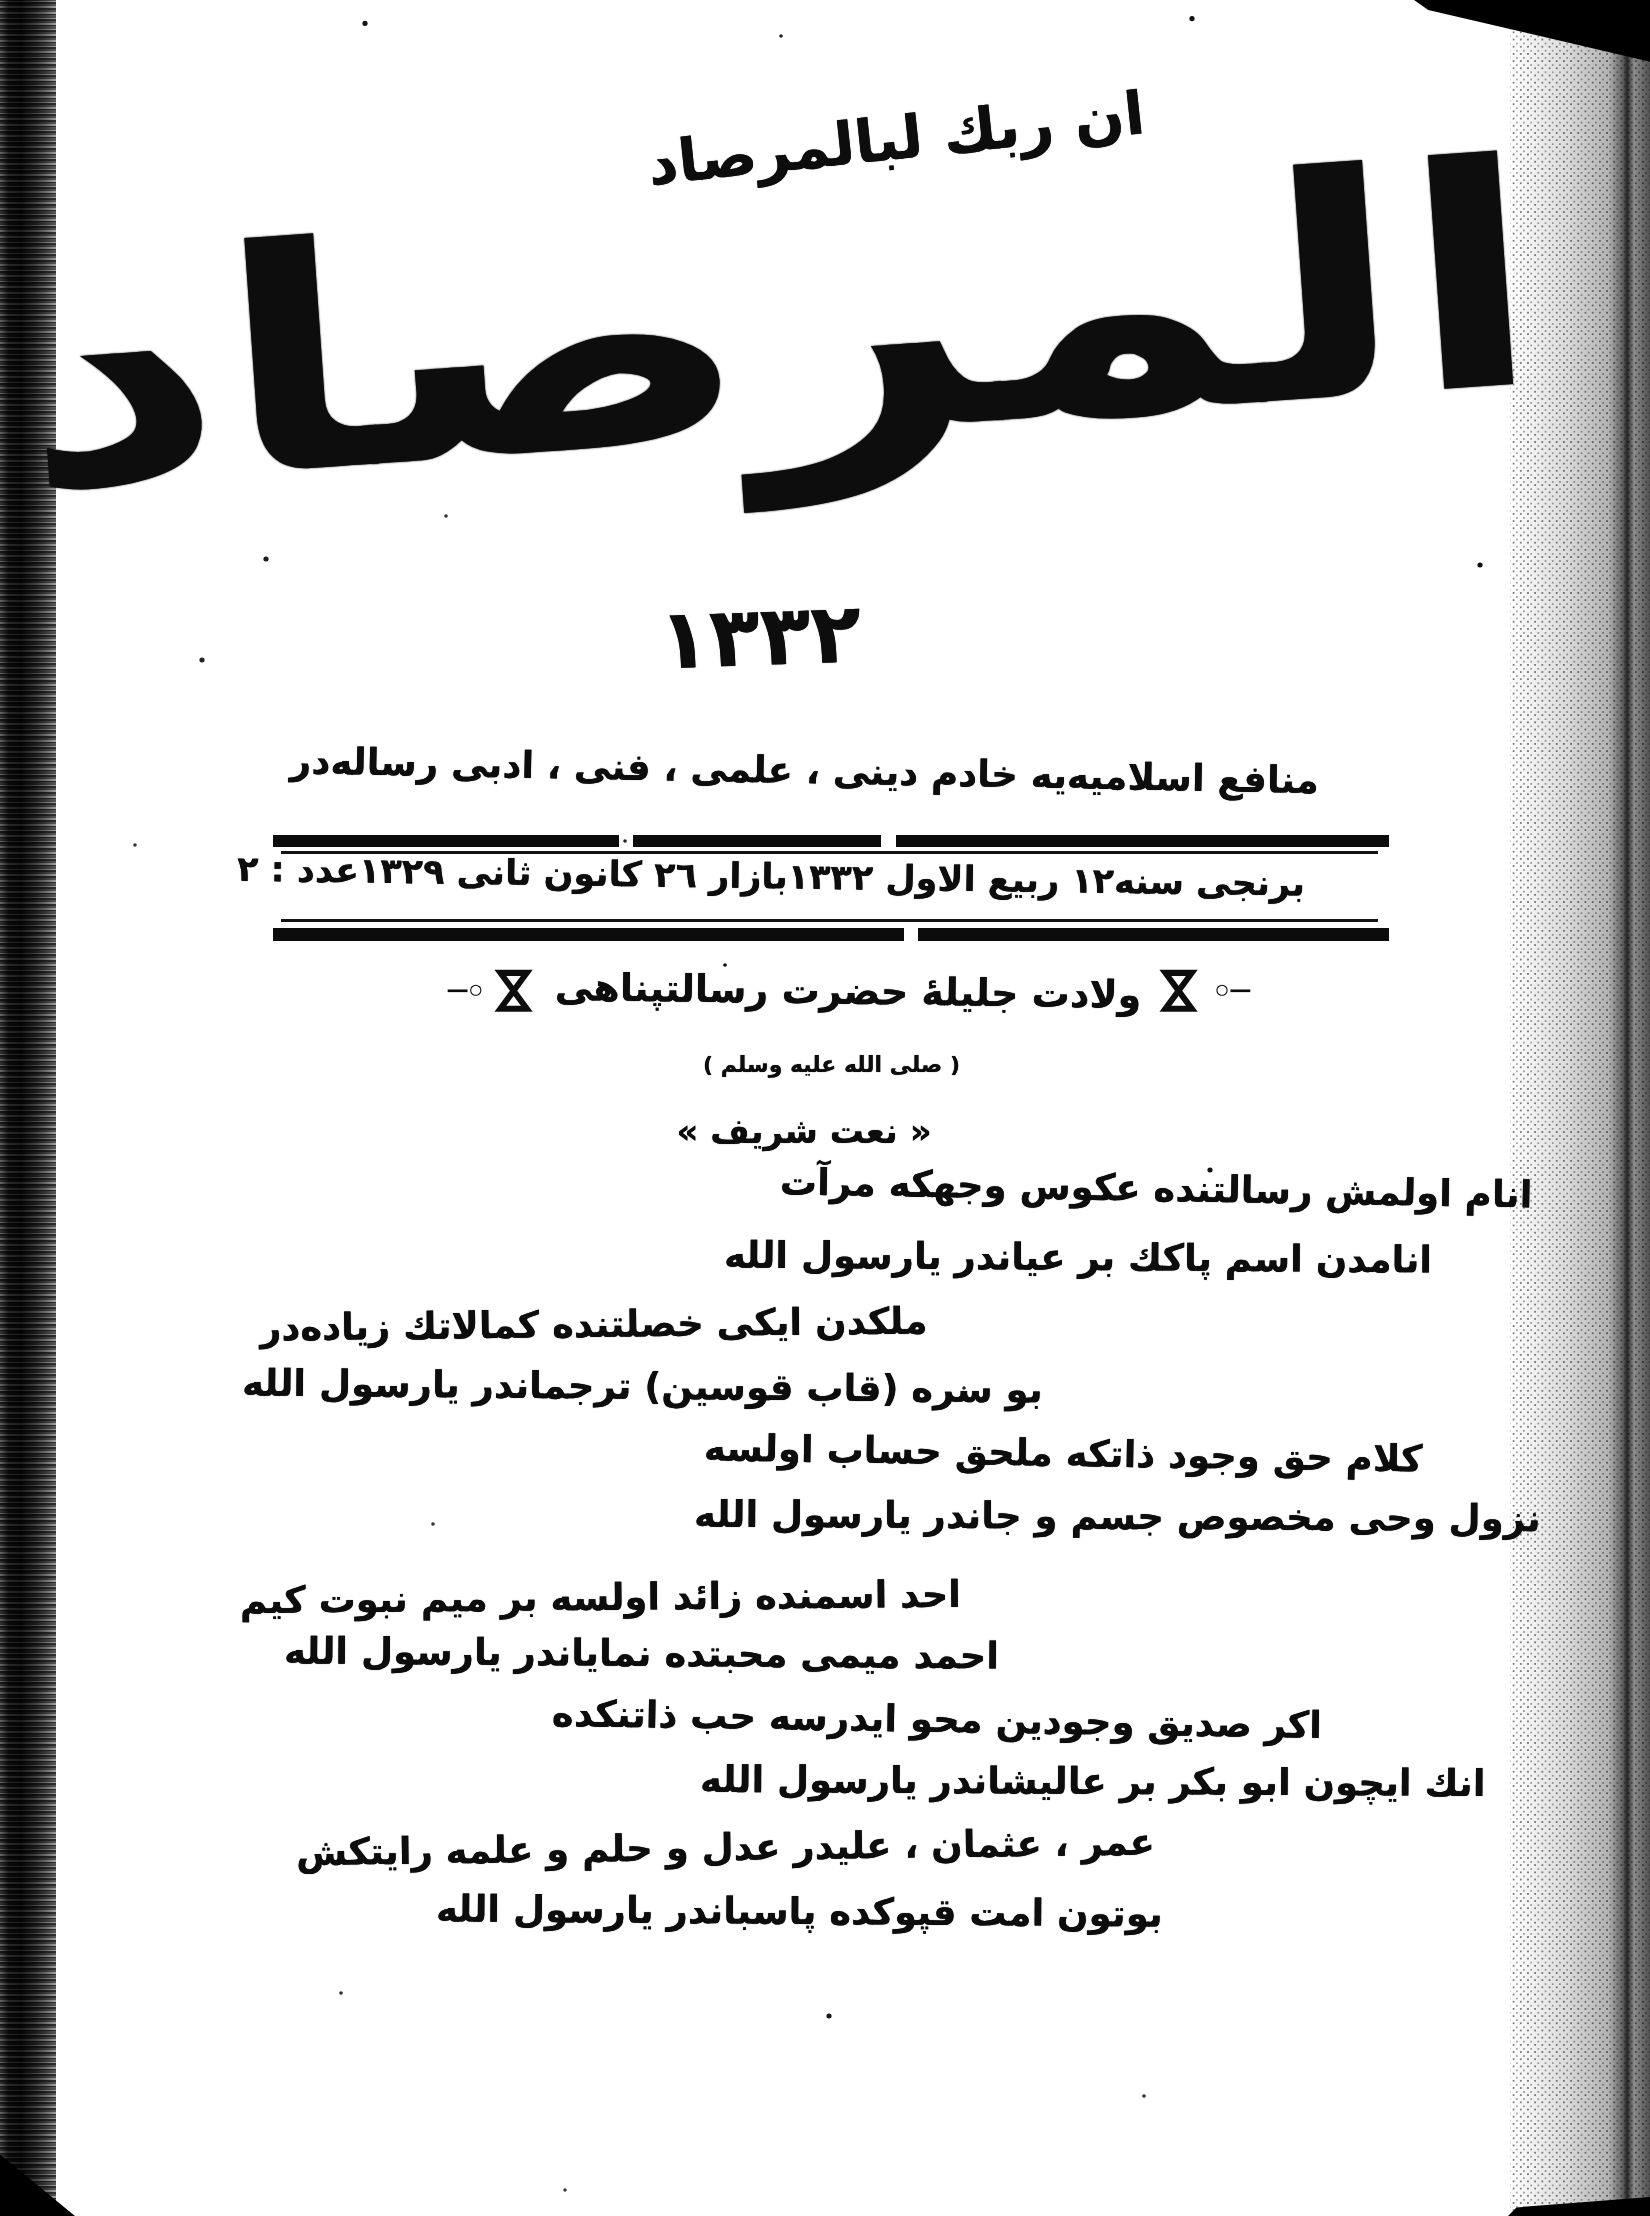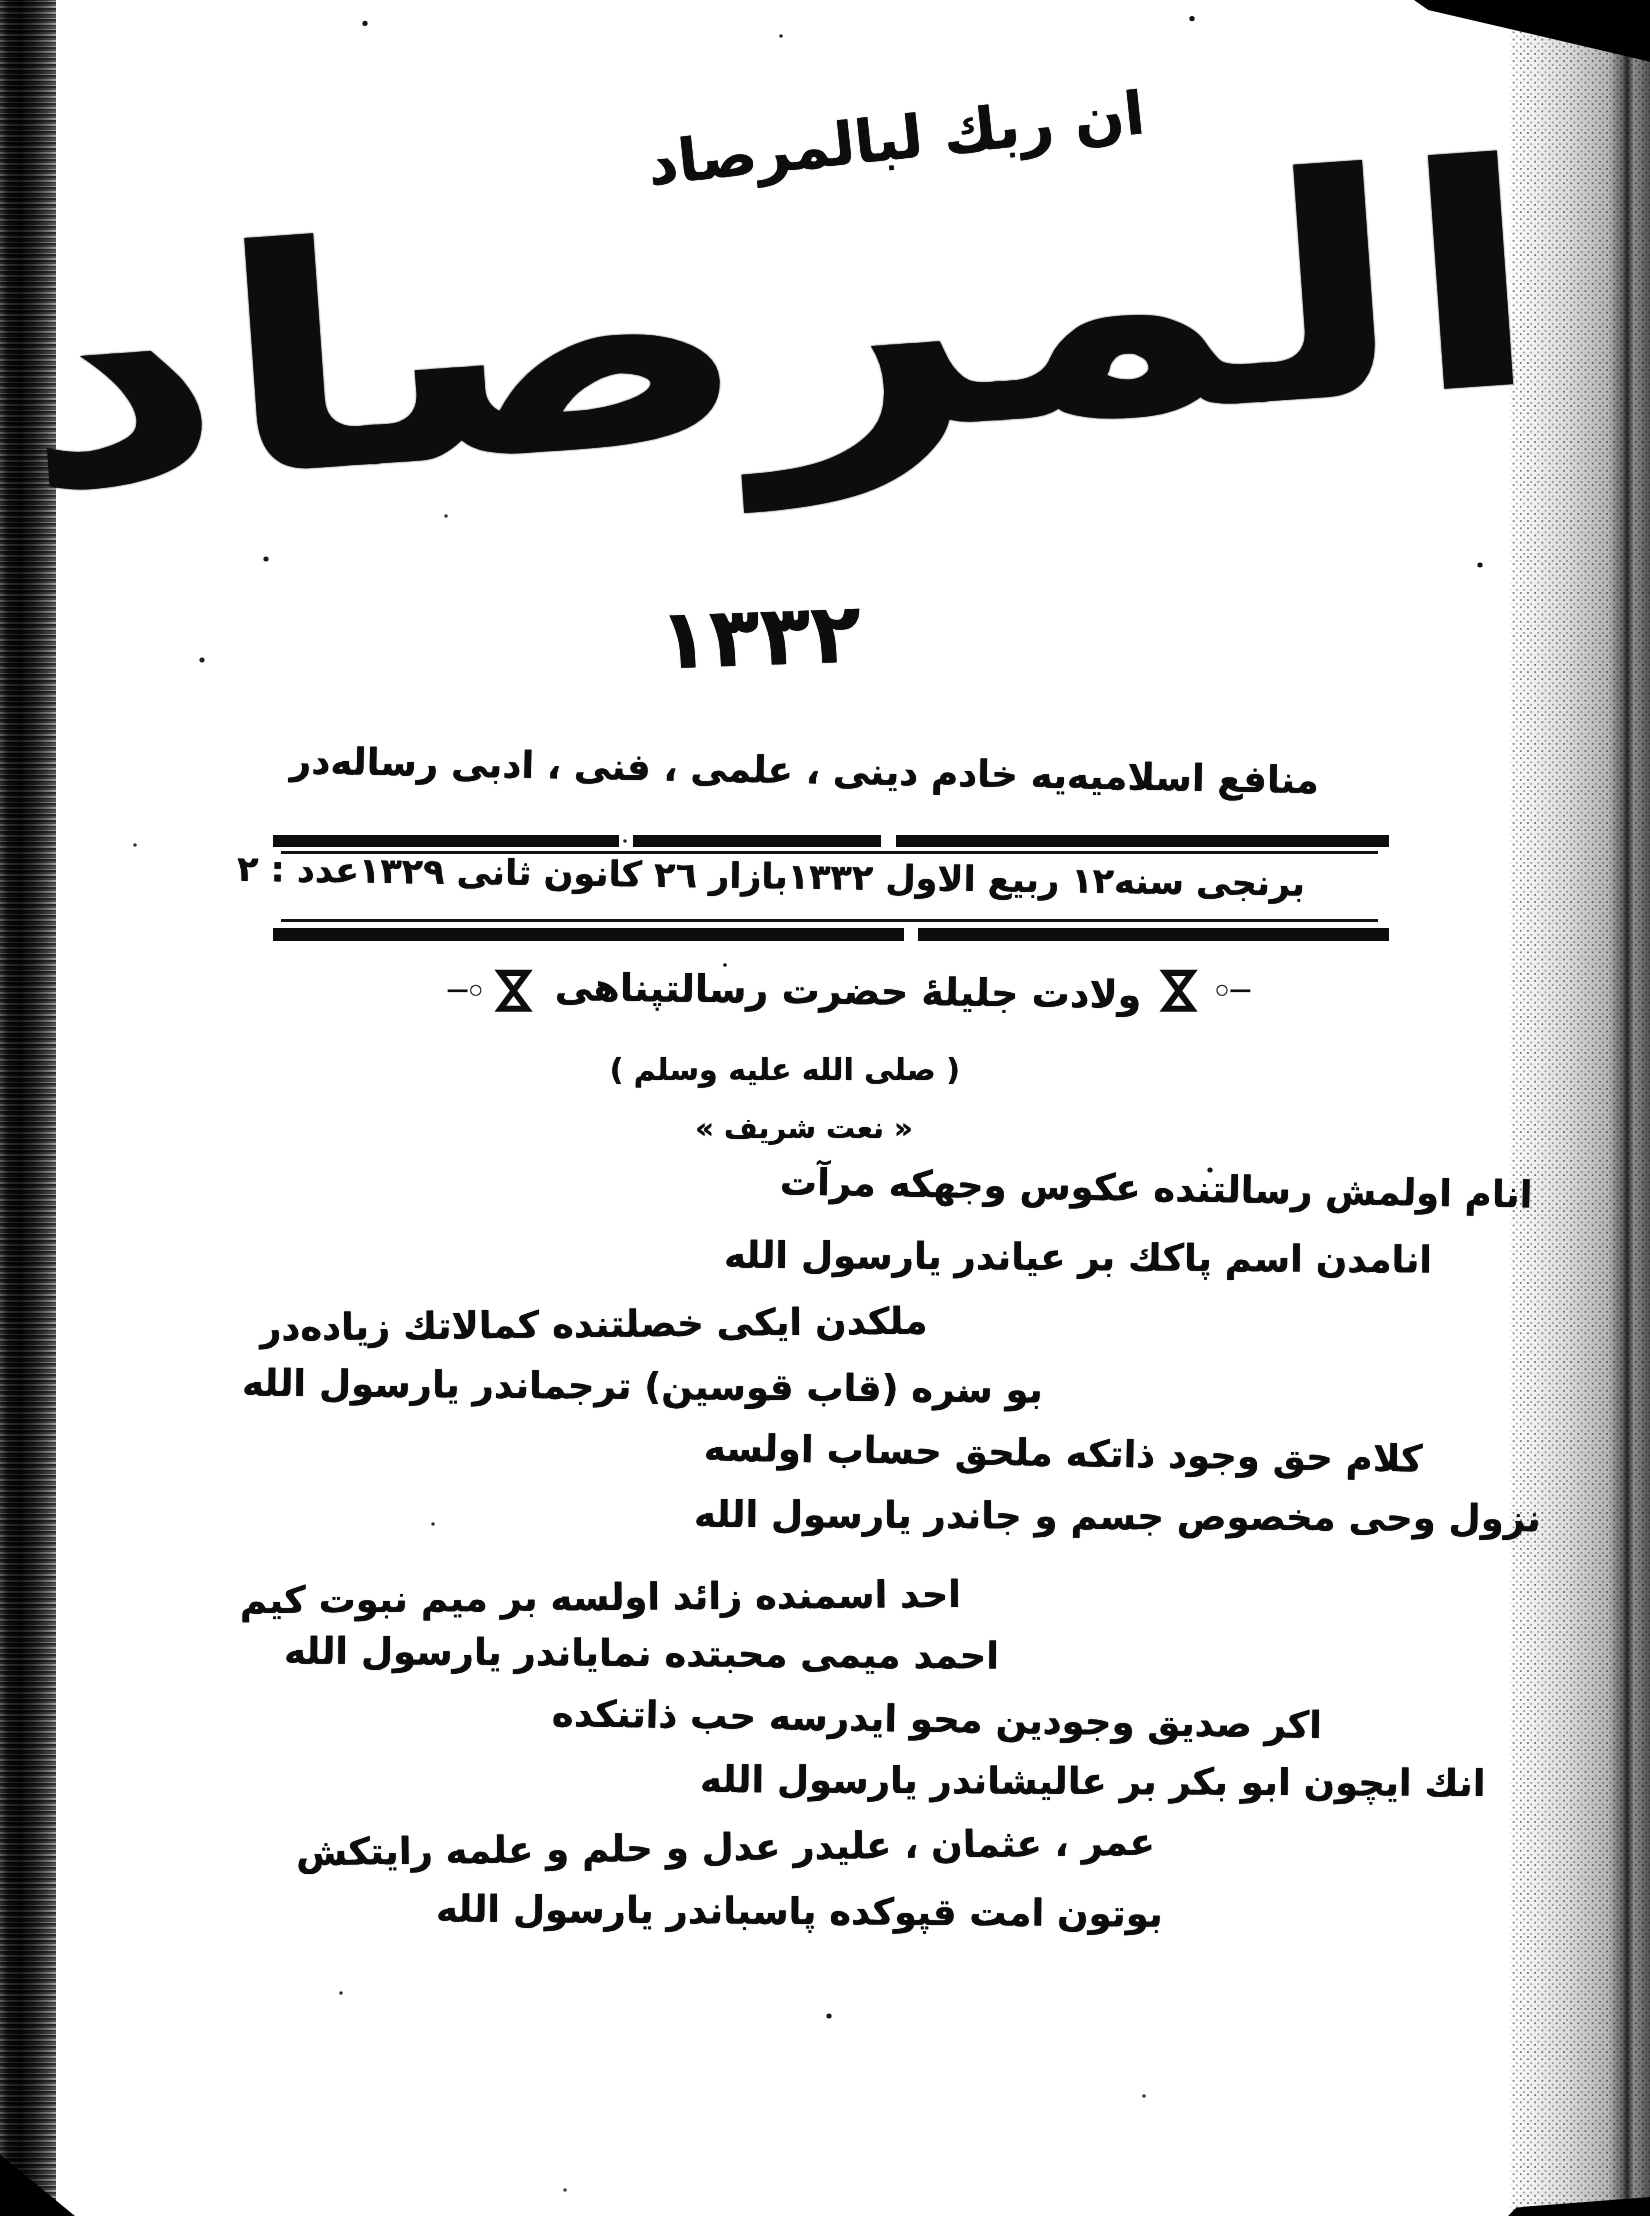--- a/index.html
+++ b/index.html
@@ -109,25 +109,25 @@
   .heading-text{
     direction:rtl;font-size:38px;white-space:nowrap;
     transform:rotate(0.8deg);text-shadow:0 0 0.8px #000;
   }
   .orn{display:flex;align-items:center;gap:4.8px;font-weight:bold;}
   .fleuron{font-size:53px;line-height:1;transform:rotate(90deg);display:inline-block;}
   .orn-dash{font-size:32px;letter-spacing:-1.6px;}
 
   .salutation{
     position:absolute;left:640px;top:1052px;width:320px;text-align:right;
-    direction:rtl;font-size:30px;font-weight:bold;white-space:nowrap;text-shadow:0 0 0.8px #000;
+    direction:rtl;font-size:22px;font-weight:bold;white-space:nowrap;text-shadow:0 0 0.8px #000;
   }
   .poem-label{
     position:absolute;left:644px;top:1111px;width:320px;text-align:center;
-    direction:rtl;font-size:29px;font-weight:bold;white-space:nowrap;text-shadow:0 0 0.8px #000;
+    direction:rtl;font-size:34px;font-weight:bold;white-space:nowrap;text-shadow:0 0 0.8px #000;
   }
 
   
   .poem-line{
     position:absolute;direction:rtl;white-space:nowrap;
     font-size:37px;font-weight:bold;line-height:1.25;
     text-shadow:0 0 0.8px #000;
   }
   .pl1{left:780px;top:1166px;transform:rotate(1deg);}
   .pl2{left:724px;top:1235px;transform:rotate(0.4deg);}

